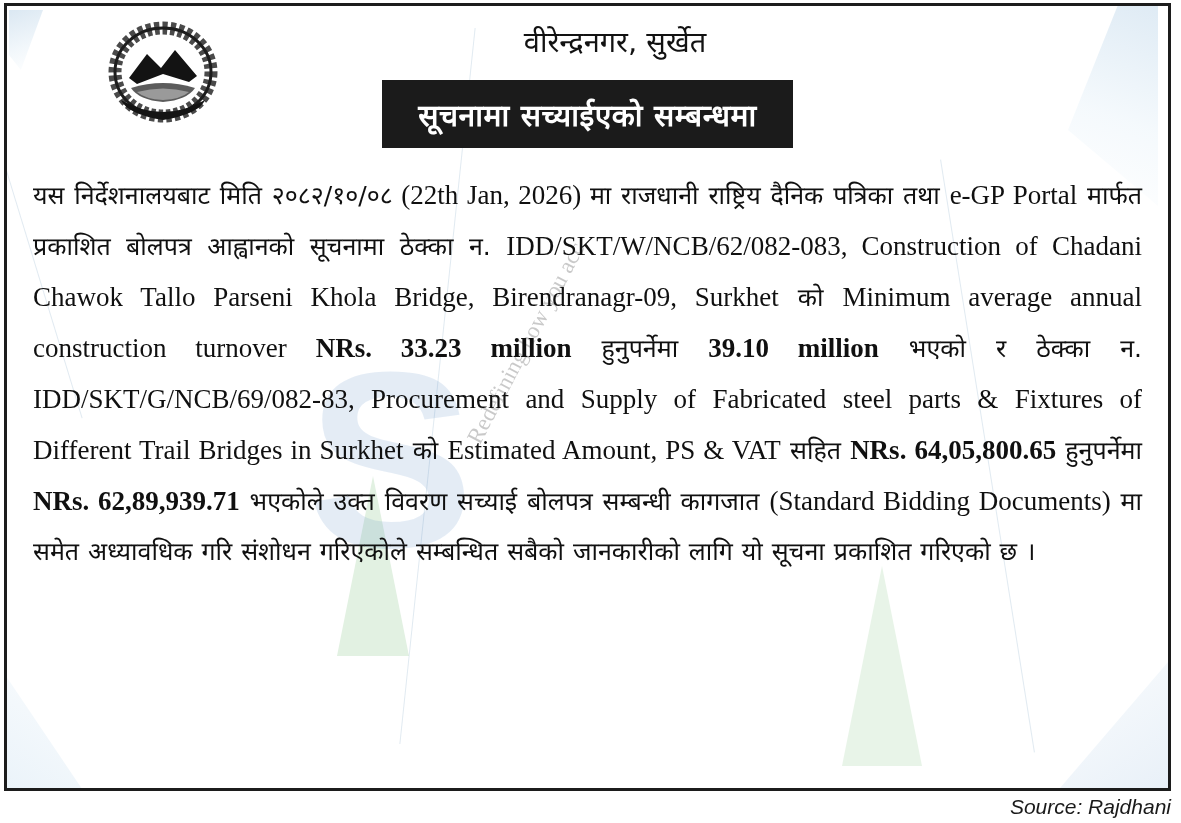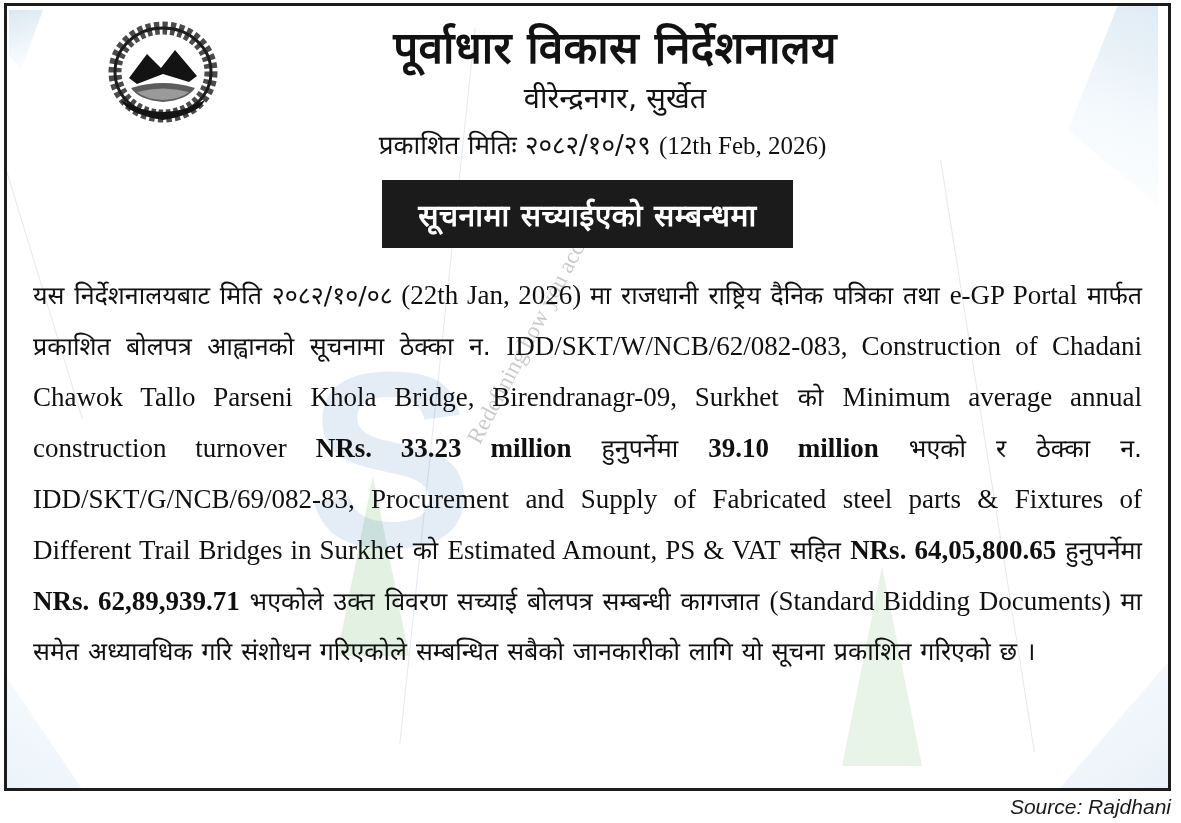--- a/index.html
+++ b/index.html
@@ -255,28 +255,22 @@
 
           <path d="M26 58 L44 34 L58 48 L72 30 L94 56 L86 62 L60 54 L34 64 Z" fill="#131313"></path>
 
           <path d="M28 68 Q60 58 92 68 Q84 80 60 82 Q36 80 28 68 Z" fill="#5c5c5c"></path>
           <path d="M34 72 Q60 65 86 72 Q78 79 60 80 Q42 79 34 72 Z" fill="#9a9a9a"></path>
 
           <path d="M18 80 Q60 104 102 80 Q96 94 60 100 Q24 94 18 80 Z" fill="#141414"></path>
         </svg>
       </div>
 
-      <div id="org-name">पूर्वाधार विकास निर्देशनालय</div>
       <div id="org-address">वीरेन्द्रनगर, सुर्खेत</div>
 
-      <div id="pub-line">
-        <span class="np">प्रकाशित मितिः</span>
-        <span class="np">२०८२/१०/२९</span>
-        <span class="en">(12th  Feb, 2026)</span>
-      </div>
     </div>
 
     <div id="title-banner-wrap">
       <div id="title-banner">सूचनामा सच्याईएको सम्बन्धमा</div>
     </div>
 
     <div id="body-text">
       <p><span>यस निर्देशनालयबाट मिति </span><span>२०८२/१०/०८</span><span class="en"> (22th Jan, 2026) </span><span>मा राजधानी राष्ट्रिय दैनिक पत्रिका तथा </span><span class="en">e-GP Portal</span><span> मार्फत प्रकाशित बोलपत्र आह्वानको सूचनामा ठेक्का न. </span><span class="en">IDD/SKT/W/NCB/62/082-083, Construction of Chadani Chawok Tallo Parseni Khola Bridge, Birendranagr-09, Surkhet</span><span> को </span><span class="en">Minimum average annual construction turnover</span><span class="en-b"> NRs. 33.23 million</span><span> हुनुपर्नेमा </span><span class="en-b">39.10 million</span><span> भएको र ठेक्का न. </span><span class="en">IDD/SKT/G/NCB/69/082-83, Procurement and Supply of Fabricated steel parts &amp; Fixtures of Different Trail Bridges in Surkhet</span><span> को </span><span class="en">Estimated Amount, PS &amp; VAT</span><span> सहित </span><span class="en-b">NRs. 64,05,800.65</span><span> हुनुपर्नेमा </span><span class="en-b">NRs. 62,89,939.71</span><span> भएकोले उक्त विवरण सच्याई बोलपत्र सम्बन्धी कागजात </span><span class="en">(Standard Bidding Documents)</span><span> मा समेत अध्यावधिक गरि संशोधन गरिएकोले सम्बन्धित सबैको जानकारीको लागि यो सूचना प्रकाशित गरिएको छ ।</span></p>
     </div>
 

